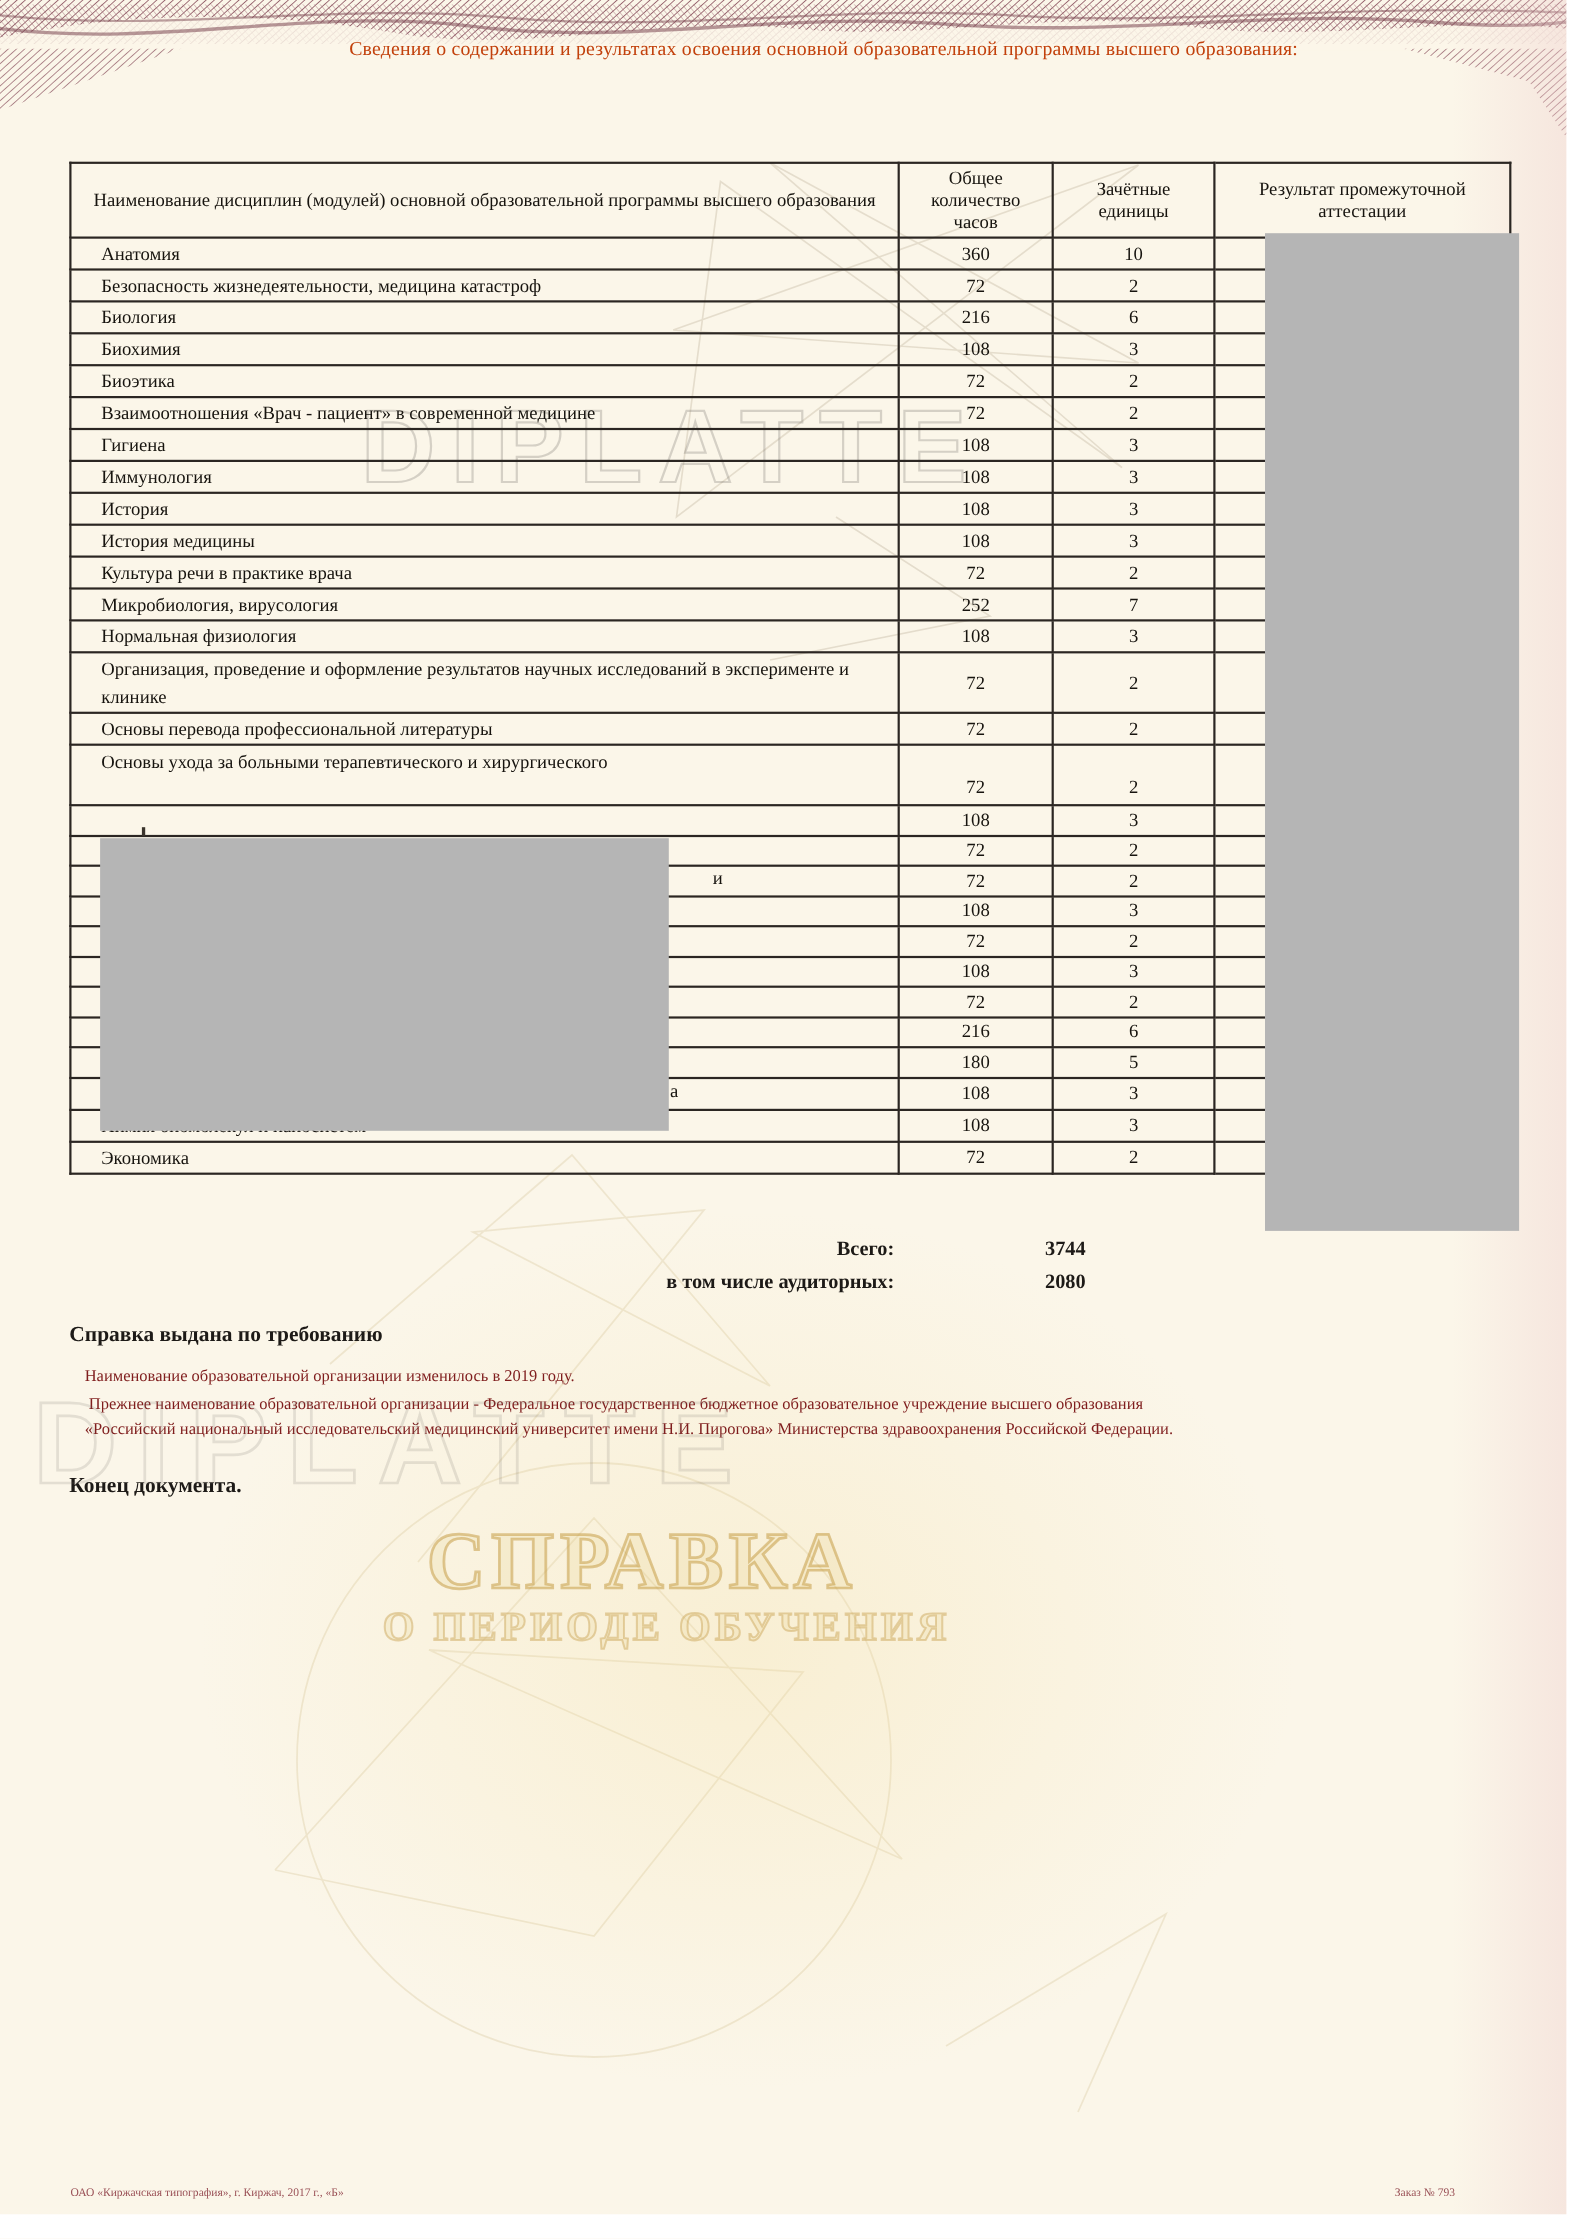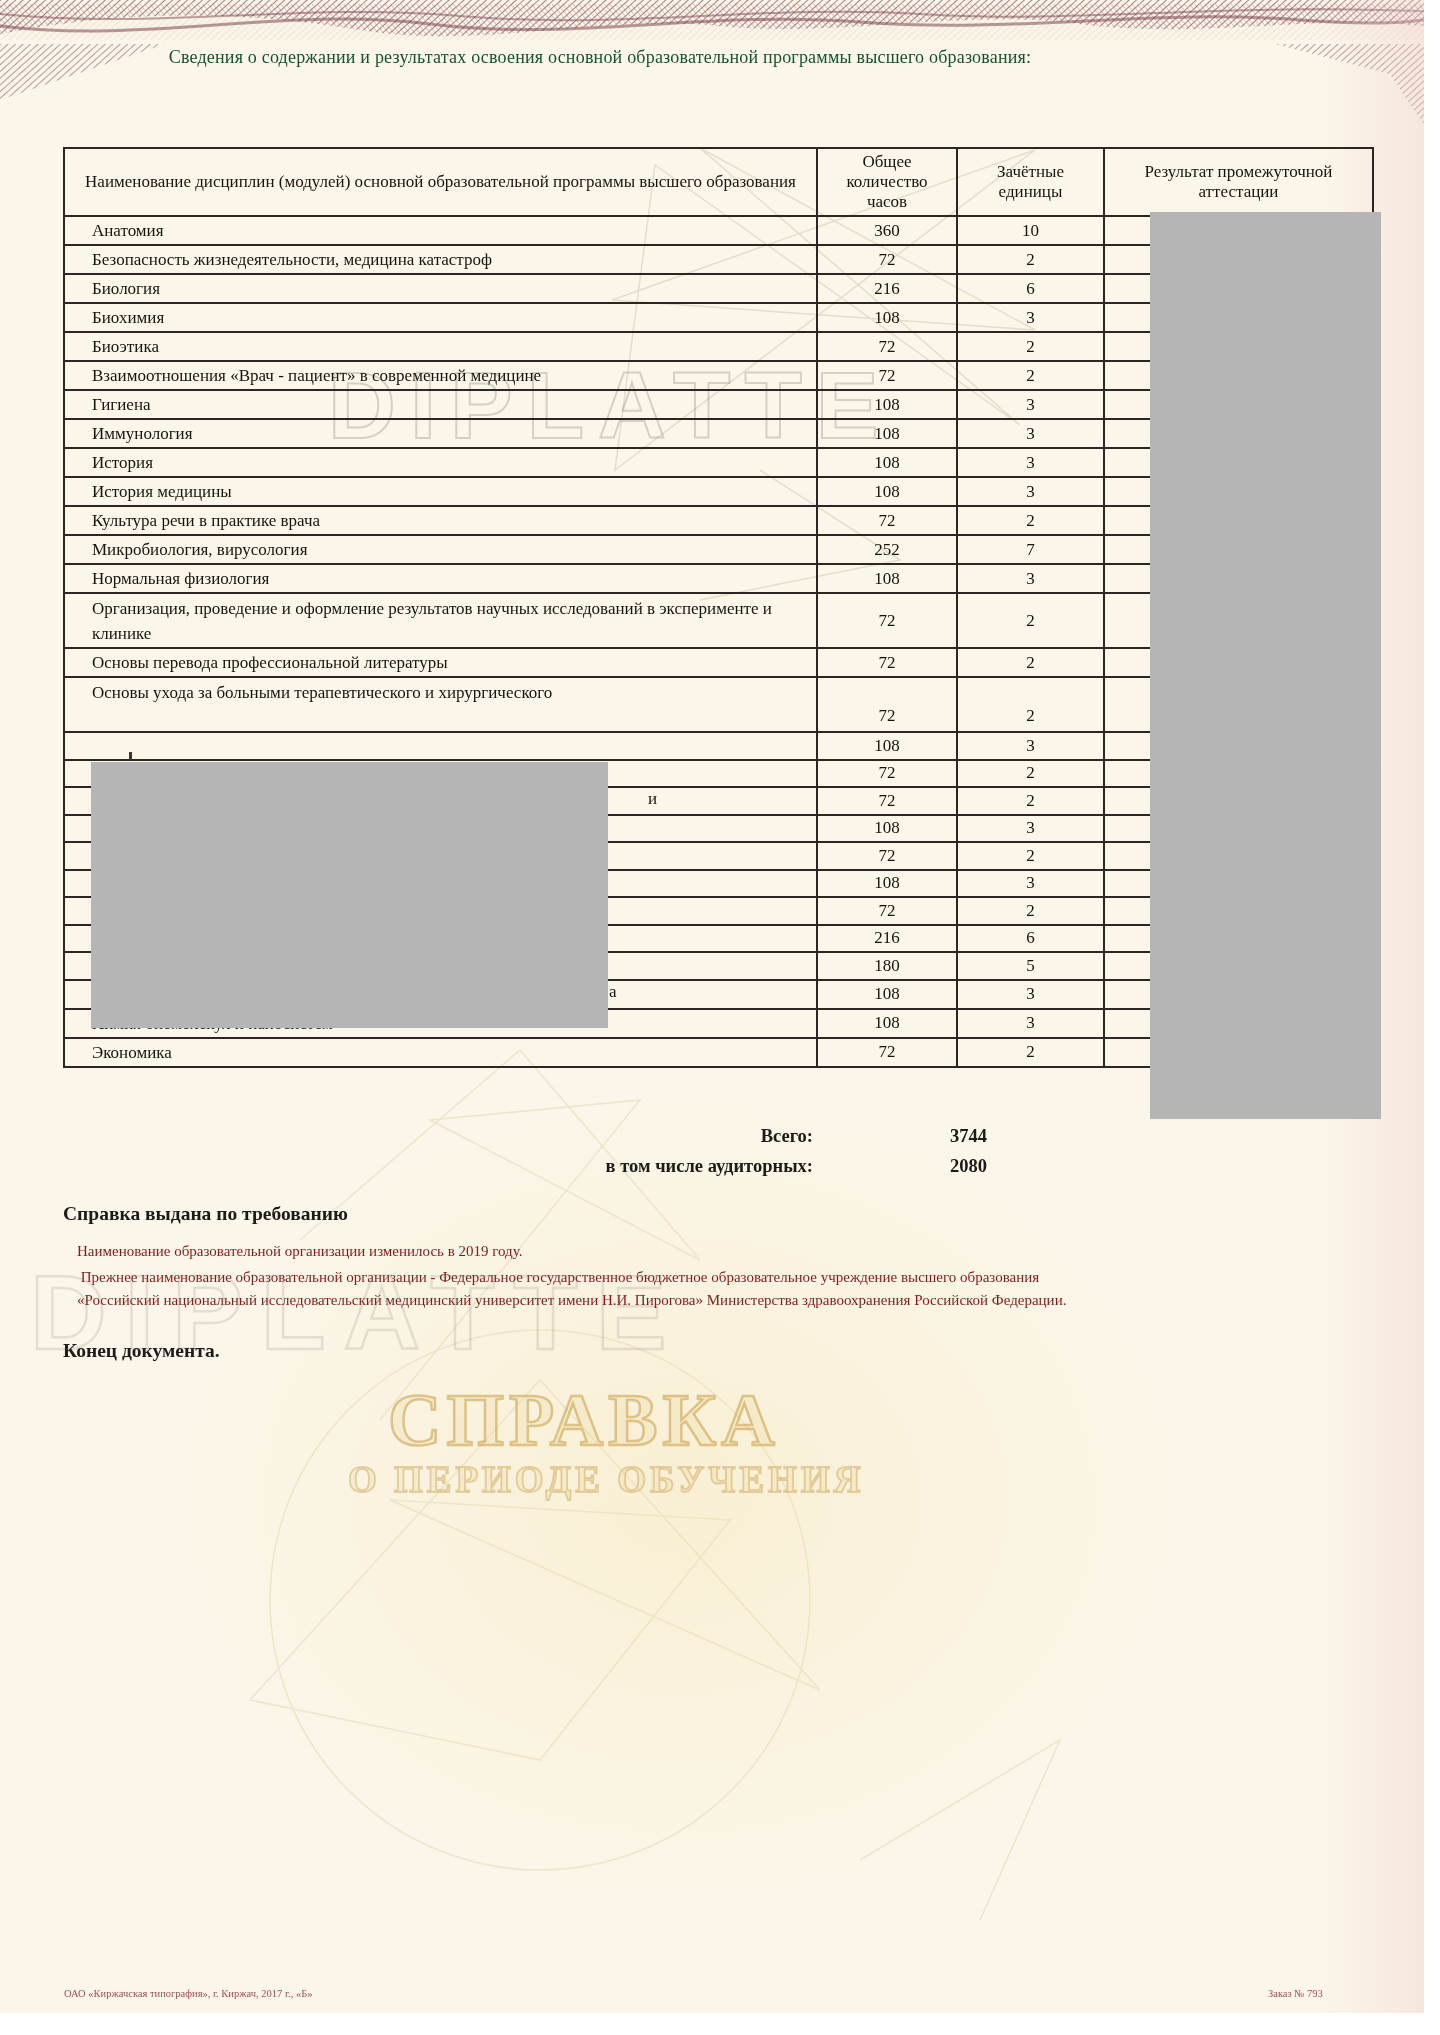--- a/index.html
+++ b/index.html
@@ -15,22 +15,22 @@
   .wash-gold{left:180px;top:1100px;width:1000px;height:800px;border-radius:50%;
     background:radial-gradient(closest-side, rgba(243,222,160,.30), rgba(243,222,160,0));}
   .edge-right{position:absolute;right:0;top:0;width:16px;height:2035px;background:#ffffff;}
   .edge-bottom{position:absolute;left:0;bottom:0;width:1440px;height:22px;background:#ffffff;}
 
   
   .band{position:absolute;left:0;top:0;width:1440px;height:46px;}
   .corner{position:absolute;}
 
   .title{
-    position:absolute;left:20px;top:47px;width:1160px;text-align:center;
-    font-size:18px;letter-spacing:.2px;color:#14532d;
+    position:absolute;left:20px;top:34px;width:1160px;text-align:right;
+    font-size:18px;letter-spacing:.2px;color:#c2410c;
   }
 
   
   table.disc{
     position:absolute;left:63px;top:147px;width:1309px;
     border-collapse:collapse;table-layout:fixed;
     background:transparent;z-index:2;
   }
   table.disc th, table.disc td{
     border:2px solid #2b2622;

